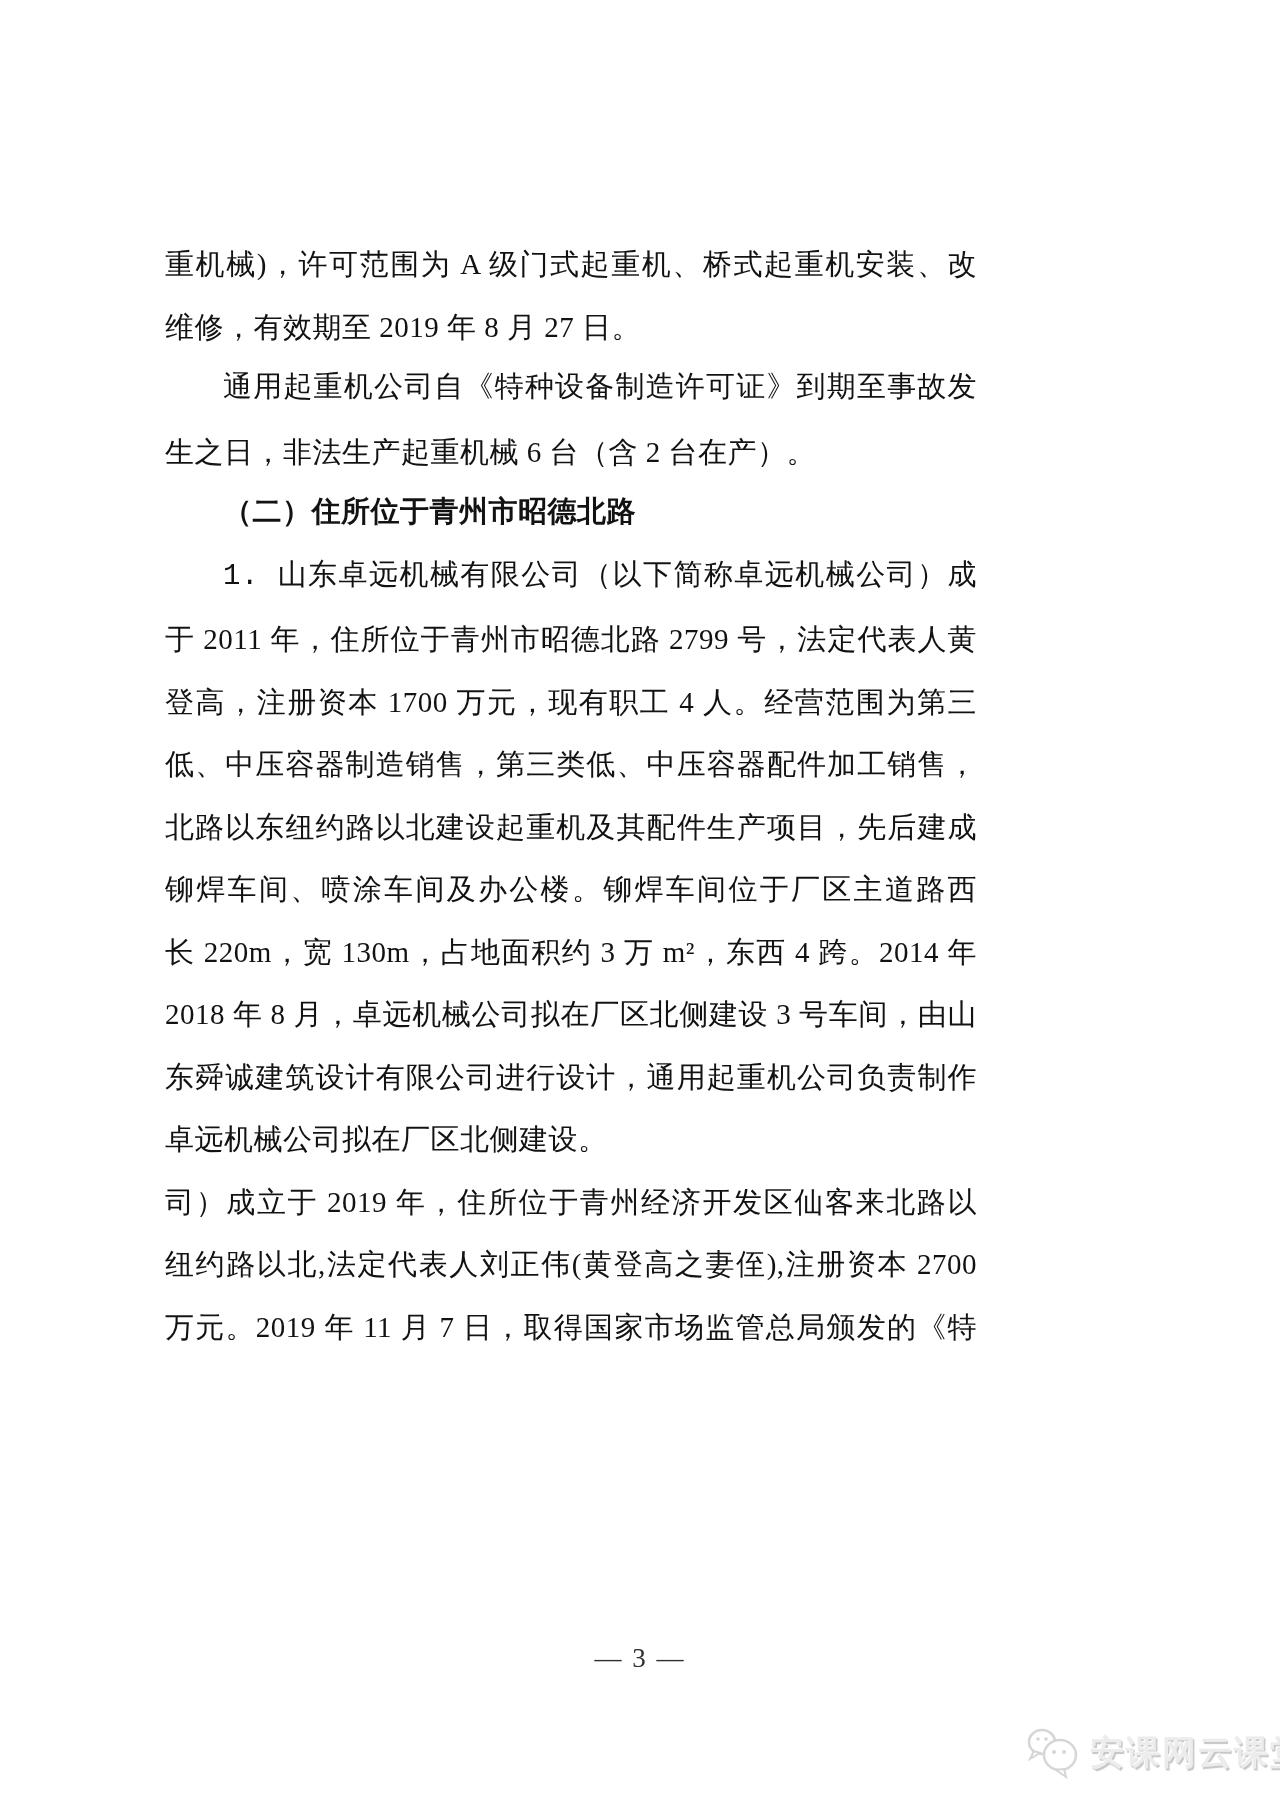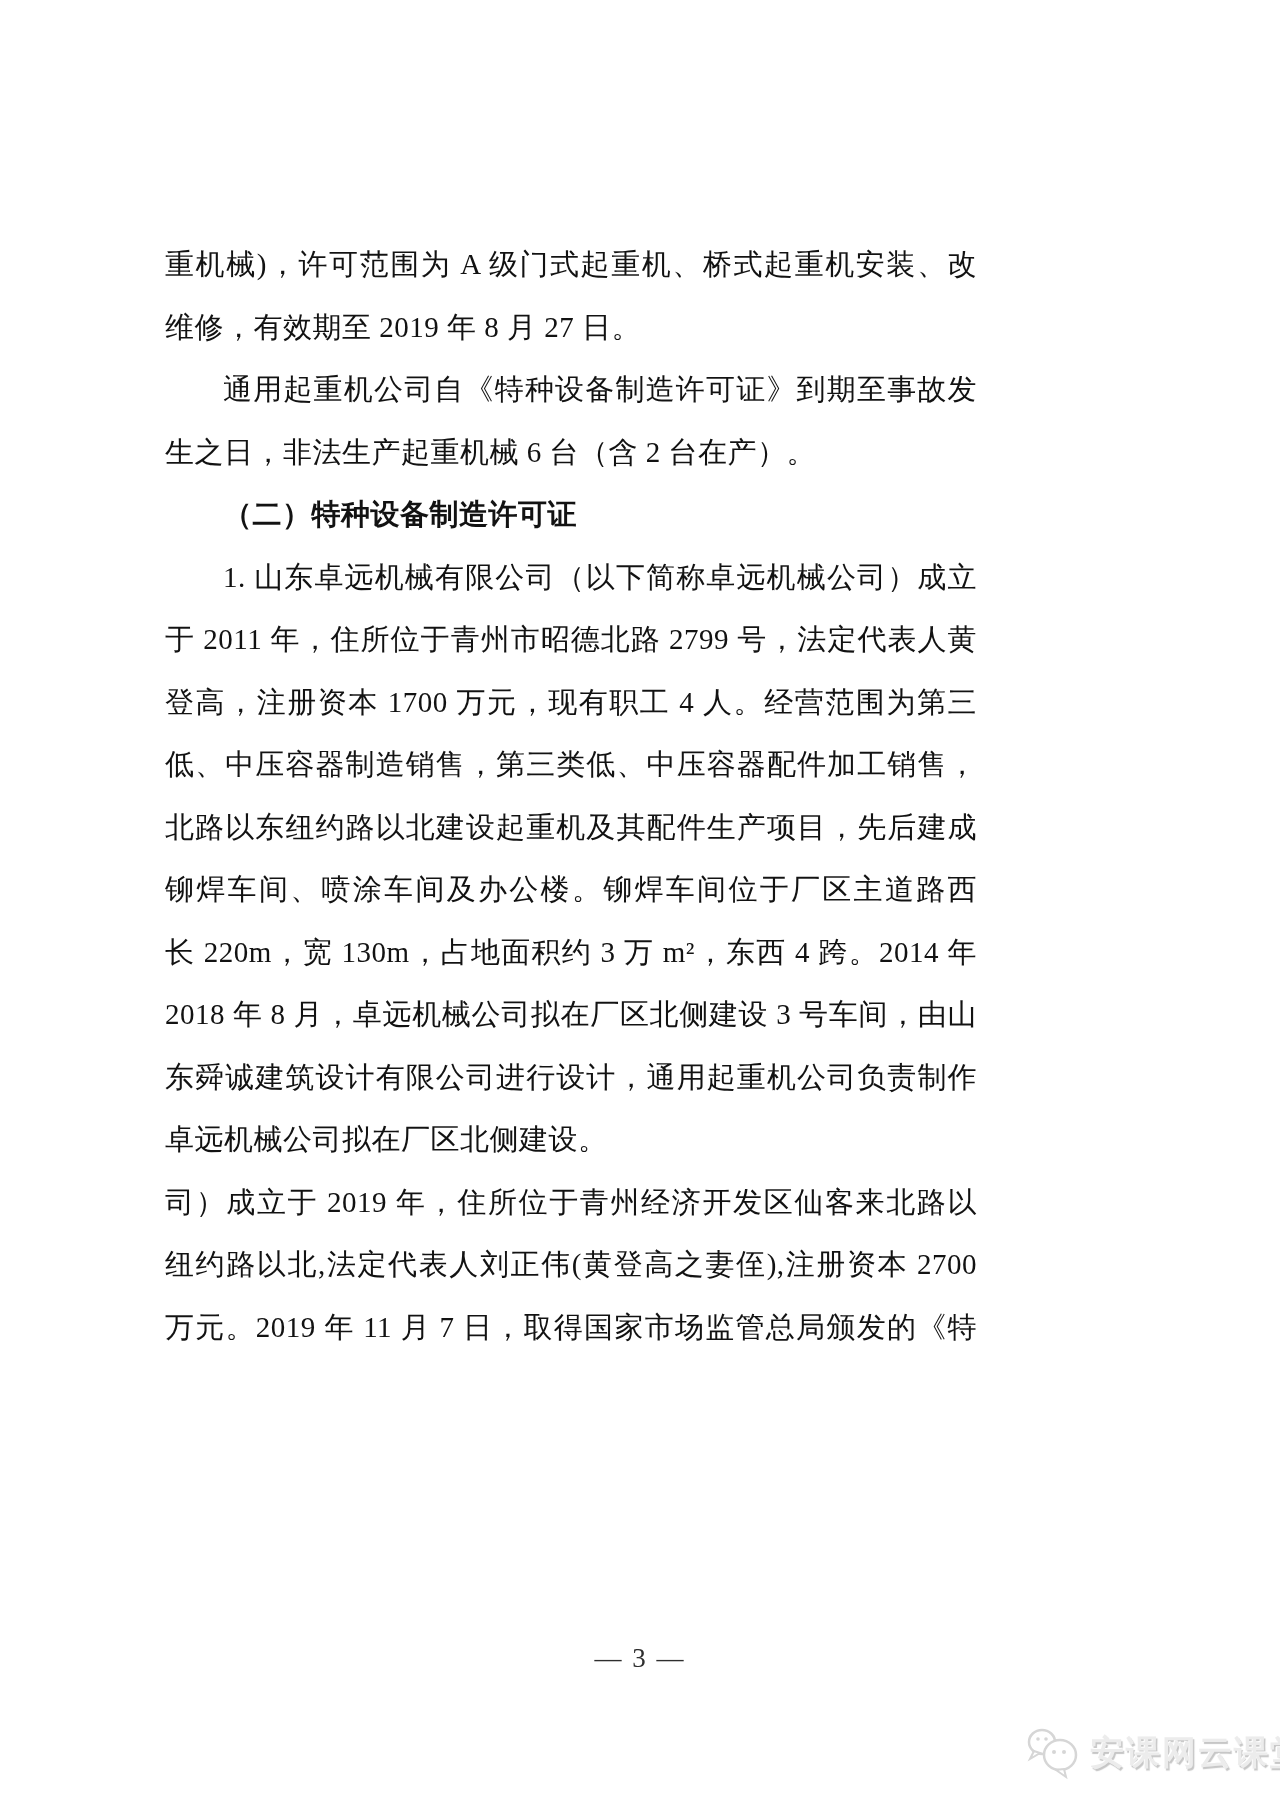--- a/index.html
+++ b/index.html
@@ -33,20 +33,21 @@
     height: 62.5px;
     overflow: hidden;
   }
   .j {
     text-align: justify;
     text-align-last: justify;
     text-justify: inter-character;
   }
   .ind {
     text-indent: 58px;
+    font-family: Liberation Mono, monospace;
   }
   .heading {
     font-weight: bold;
   }
   .footer {
     position: absolute;
     top: 1643px;
     left: 0;
     width: 1280px;
     text-align: center;
@@ -81,21 +82,21 @@
 </head>
 <body>
 
 <div class="page">
 
   <div class="doc">
     <div class="line j">重机械)，许可范围为 A 级门式起重机、桥式起重机安装、改造、</div>
     <div class="line">维修，有效期至 2019 年 8 月 27 日。</div>
     <div class="line j ind">通用起重机公司自《特种设备制造许可证》到期至事故发</div>
     <div class="line">生之日，非法生产起重机械 6 台（含 2 台在产）。</div>
-    <div class="line ind heading">（二）特种设备制造许可证</div>
+    <div class="line ind heading">（二）住所位于青州市昭德北路</div>
     <div class="line j ind">1. 山东卓远机械有限公司（以下简称卓远机械公司）成立</div>
     <div class="line j">于 2011 年，住所位于青州市昭德北路 2799 号，法定代表人黄</div>
     <div class="line j">登高，注册资本 1700 万元，现有职工 4 人。经营范围为第三类</div>
     <div class="line j">低、中压容器制造销售，第三类低、中压容器配件加工销售，不</div>
     <div class="line j">北路以东纽约路以北建设起重机及其配件生产项目，先后建成</div>
     <div class="line j">铆焊车间、喷涂车间及办公楼。铆焊车间位于厂区主道路西侧，</div>
     <div class="line j">长 220m，宽 130m，占地面积约 3 万 m²，东西 4 跨。2014 年 3</div>
     <div class="line j">2018 年 8 月，卓远机械公司拟在厂区北侧建设 3 号车间，由山</div>
     <div class="line j">东舜诚建筑设计有限公司进行设计，通用起重机公司负责制作</div>
     <div class="line">卓远机械公司拟在厂区北侧建设。</div>

